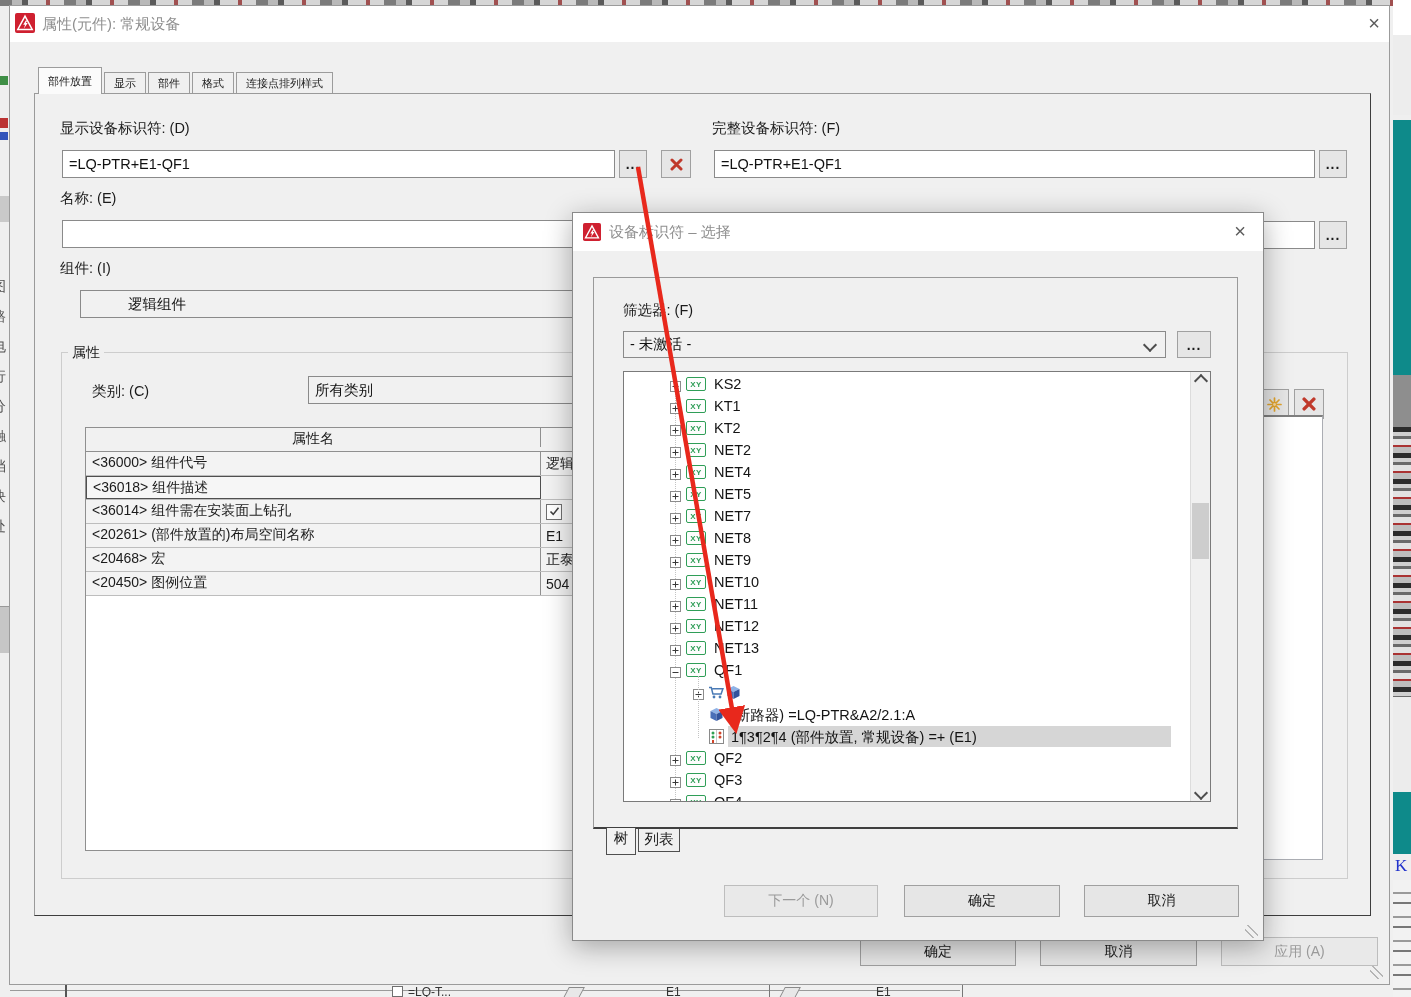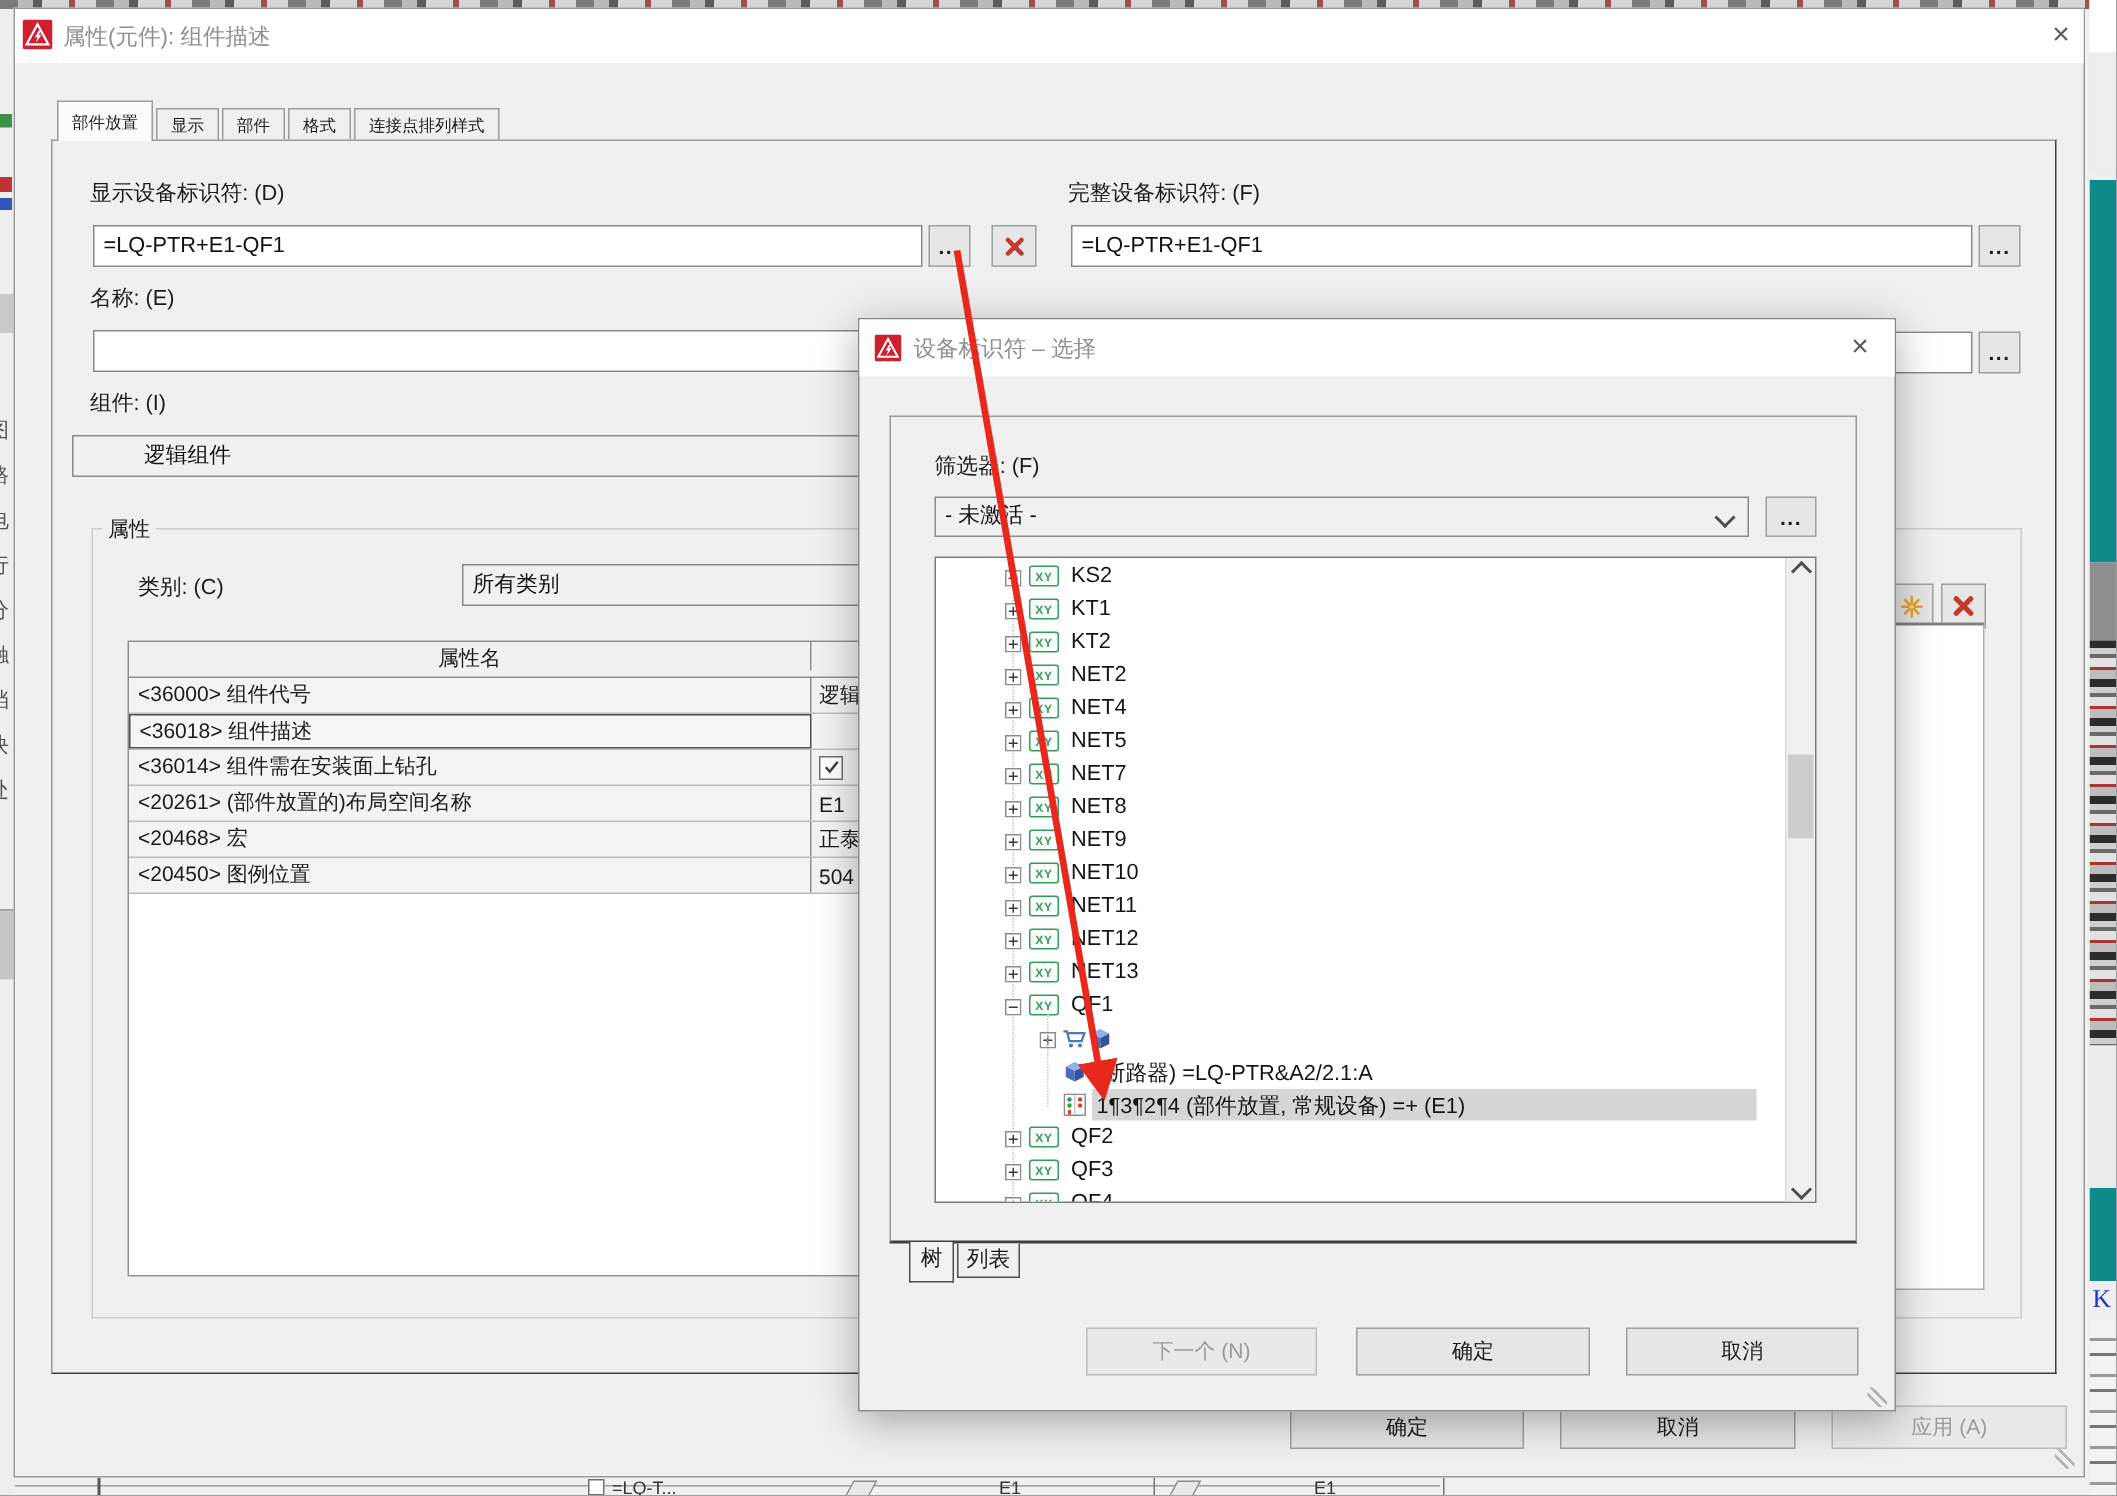--- a/index.html
+++ b/index.html
@@ -120,21 +120,21 @@
 
   <div class="dlg" id="maindlg" style="left:9px;top:5px;width:1381px;height:980px;">
     <div class="titlebar" style="height:36px;">
       <span class="applogo" style="left:5px;top:7px;">
         <svg width="20" height="20" viewBox="0 0 20 20">
             <rect width="20" height="20" rx="2" fill="#cf2030"></rect>
             <path d="M10 3.2 L17.2 16.5 H2.8 Z" fill="none" stroke="#fff" stroke-width="1.5"></path>
             <path d="M10.8 7.5 l-2.6 4.3 h1.9 l-1.3 3.9 3.9-5.6 h-1.9 l1.6-2.6 z" fill="#fff"></path>
           </svg>
       </span>
-      <span class="titletxt" style="left:32px;top:9px;">属性(元件): 组件描述</span>
+      <span class="titletxt" style="left:32px;top:9px;">属性(元件): 常规设备</span>
       <span class="closex" style="right:4px;top:7px;">×</span>
     </div>
 
     <div class="abs" id="main-tabs" style="left:28px;top:61px;height:27px;display:flex;align-items:flex-end;">
         <div class="tab active">部件放置</div>
         <div class="tab">显示</div>
         <div class="tab">部件</div>
         <div class="tab">格式</div>
         <div class="tab">连接点排列样式</div>
       </div>
@@ -147,21 +147,21 @@
     <div class="btn small" style="left:651px;top:144px;width:30px;">
       <svg width="13" height="13" viewBox="0 0 13 13">
           <path d="M2 2 L11 11 M11 2 L2 11" stroke="#c0392b" stroke-width="3" stroke-linecap="round"></path>
         </svg>
     </div>
 
     <div class="lbl" style="left:50px;top:183px;">名称: (E)</div>
     <input class="tbx" style="left: 52px; top: 214px; width: 553px;" value="">
 
     <div class="lbl" style="left:50px;top:253px;">组件: (I)</div>
-    <div class="tbx gray" style="left:38px;top:284px;width:553px;line-height:26px;padding-left:47px;">逻辑组件</div>
+    <div class="tbx gray" style="left:70px;top:284px;width:553px;line-height:26px;padding-left:47px;">逻辑组件</div>
 
     <div class="lbl" style="left:702px;top:113px;">完整设备标识符: (F)</div>
     <div class="tbx" style="left:704px;top:144px;width:601px;line-height:26px;">=LQ-PTR+E1-QF1</div>
     <div class="btn small" style="left:1309px;top:144px;">...</div>
 
     <div class="lbl" style="left:702px;top:183px;margin-top:33px;">功能定义: (U)</div>
     <div class="tbx" style="left:704px;top:215px;width:601px;line-height:26px;"></div>
     <div class="btn small" style="left:1309px;top:215px;">...</div>
 
     <div class="grp" style="left:51px;top:346px;width:1287px;height:527px;">

